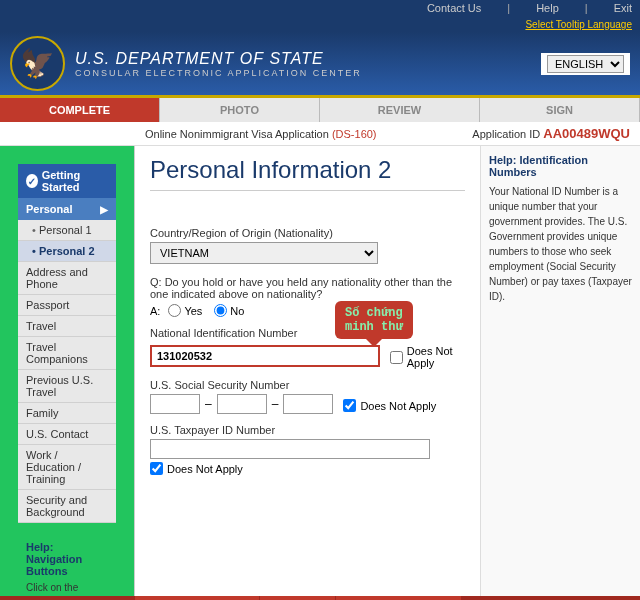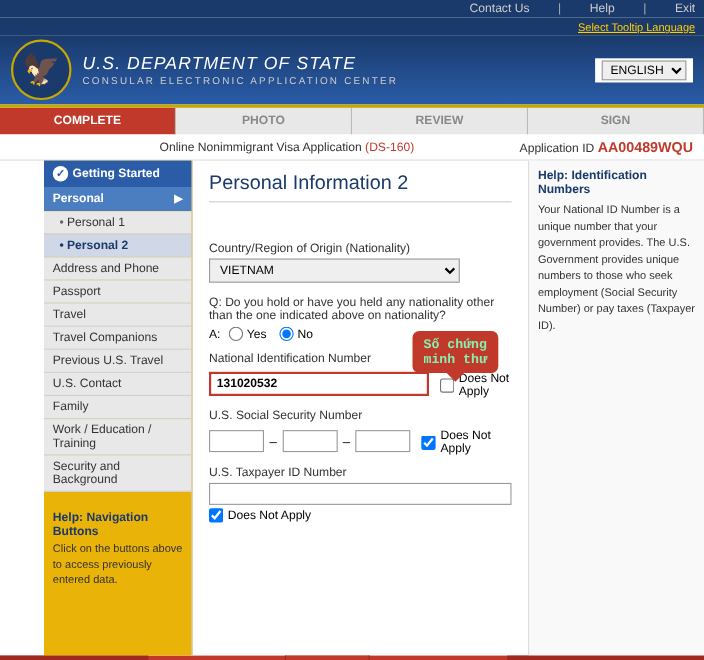--- a/index.html
+++ b/index.html
@@ -25,38 +25,38 @@
     .nav-tab.active { background: #c0392b; color: white; }
     .nav-tab.inactive { background: #e8e8e8; color: #888; }
 
     
     .app-header { background: white; padding: 4px 10px 4px 145px; border-bottom: 1px solid #ddd; font-size: 11px; color: #333; display: flex; justify-content: space-between; align-items: center; }
 
     
     .main-layout { display: flex; height: 450px; }
 
     
-    .sidebar { width: 135px; background: #eab308; border-right: 1px solid #ccc; padding: 0; flex-shrink: 0; margin-left: 40px; }
+    .sidebar { width: 135px; background: #22c55e; border-right: 1px solid #ccc; padding: 18px; flex-shrink: 0; }
     .sidebar-getting-started { background: #2a5ca8; color: white; padding: 5px 8px; font-size: 11px; font-weight: bold; display: flex; align-items: center; gap: 4px; }
     .sidebar-getting-started::before { content: "✓"; background: white; color: #2a5ca8; border-radius: 50%; width: 14px; height: 14px; display: inline-flex; align-items: center; justify-content: center; font-size: 10px; font-weight: bold; }
     .sidebar-section { background: #4a7ec0; color: white; padding: 5px 8px; font-size: 11px; font-weight: bold; display: flex; justify-content: space-between; align-items: center; cursor: pointer; }
     .sidebar-section .arrow { font-size: 10px; }
     .sidebar-item { padding: 4px 8px 4px 14px; font-size: 11px; color: #333; background: #e8e8e8; border-bottom: 1px solid #d0d0d0; cursor: pointer; }
     .sidebar-item.active { background: #d0d8e8; font-weight: bold; color: #1a3a6b; }
     .sidebar-item::before { content: "• "; color: #666; }
     .sidebar-item.active::before { content: "• "; color: #1a3a6b; }
     .sidebar-item-plain { padding: 4px 8px; font-size: 11px; color: #333; background: #e8e8e8; border-bottom: 1px solid #d0d0d0; cursor: pointer; }
 
     .help-nav { padding: 8px; font-size: 11px; margin-top: 10px; }
     .help-nav .help-title { font-weight: bold; color: #1a3a6b; margin-bottom: 4px; }
     .help-nav p { font-size: 10px; color: #333; line-height: 1.4; }
 
     
     .content { flex: 1; padding: 10px 15px; overflow-y: auto; position: relative; }
-    .page-title { font-size: 18px; color: #1a3a6b; margin-bottom: 12px; font-weight: normal; border-bottom: 1px solid #ccc; padding-bottom: 6px; }
+    .page-title { font-size: 24px; color: #1a3a6b; margin-bottom: 12px; font-weight: normal; border-bottom: 1px solid #ccc; padding-bottom: 6px; }
 
     .form-section { margin-bottom: 12px; }
     .form-label { font-size: 11px; color: #333; margin-bottom: 3px; margin-top: 36px; }
     .form-select { width: 228px; padding: 3px 5px; font-size: 11px; border: 1px solid #999; }
 
     .question-block { margin: 10px 0; }
     .question-q { font-size: 11px; color: #333; margin-bottom: 4px; }
     .question-a { display: flex; align-items: center; gap: 8px; font-size: 11px; }
     .radio-group { display: flex; align-items: center; gap: 12px; }
     .radio-label { display: flex; align-items: center; gap: 3px; font-size: 11px; cursor: pointer; }
@@ -144,22 +144,22 @@
       <span>Personal</span>
       <span class="arrow">▶</span>
     </div>
     <div class="sidebar-item">Personal 1</div>
     <div class="sidebar-item active">Personal 2</div>
     <div class="sidebar-item-plain">Address and Phone</div>
     <div class="sidebar-item-plain">Passport</div>
     <div class="sidebar-item-plain">Travel</div>
     <div class="sidebar-item-plain">Travel Companions</div>
     <div class="sidebar-item-plain">Previous U.S. Travel</div>
+    <div class="sidebar-item-plain">Family</div>
     <div class="sidebar-item-plain">U.S. Contact</div>
-    <div class="sidebar-item-plain">Family</div>
     <div class="sidebar-item-plain">Work / Education / Training</div>
     <div class="sidebar-item-plain">Security and Background</div>
 
     <div class="help-nav">
       <div class="help-title">Help: Navigation Buttons</div>
       <p>Click on the buttons above to access previously entered data.</p>
     </div>
   </div>
 
   <div class="content">

